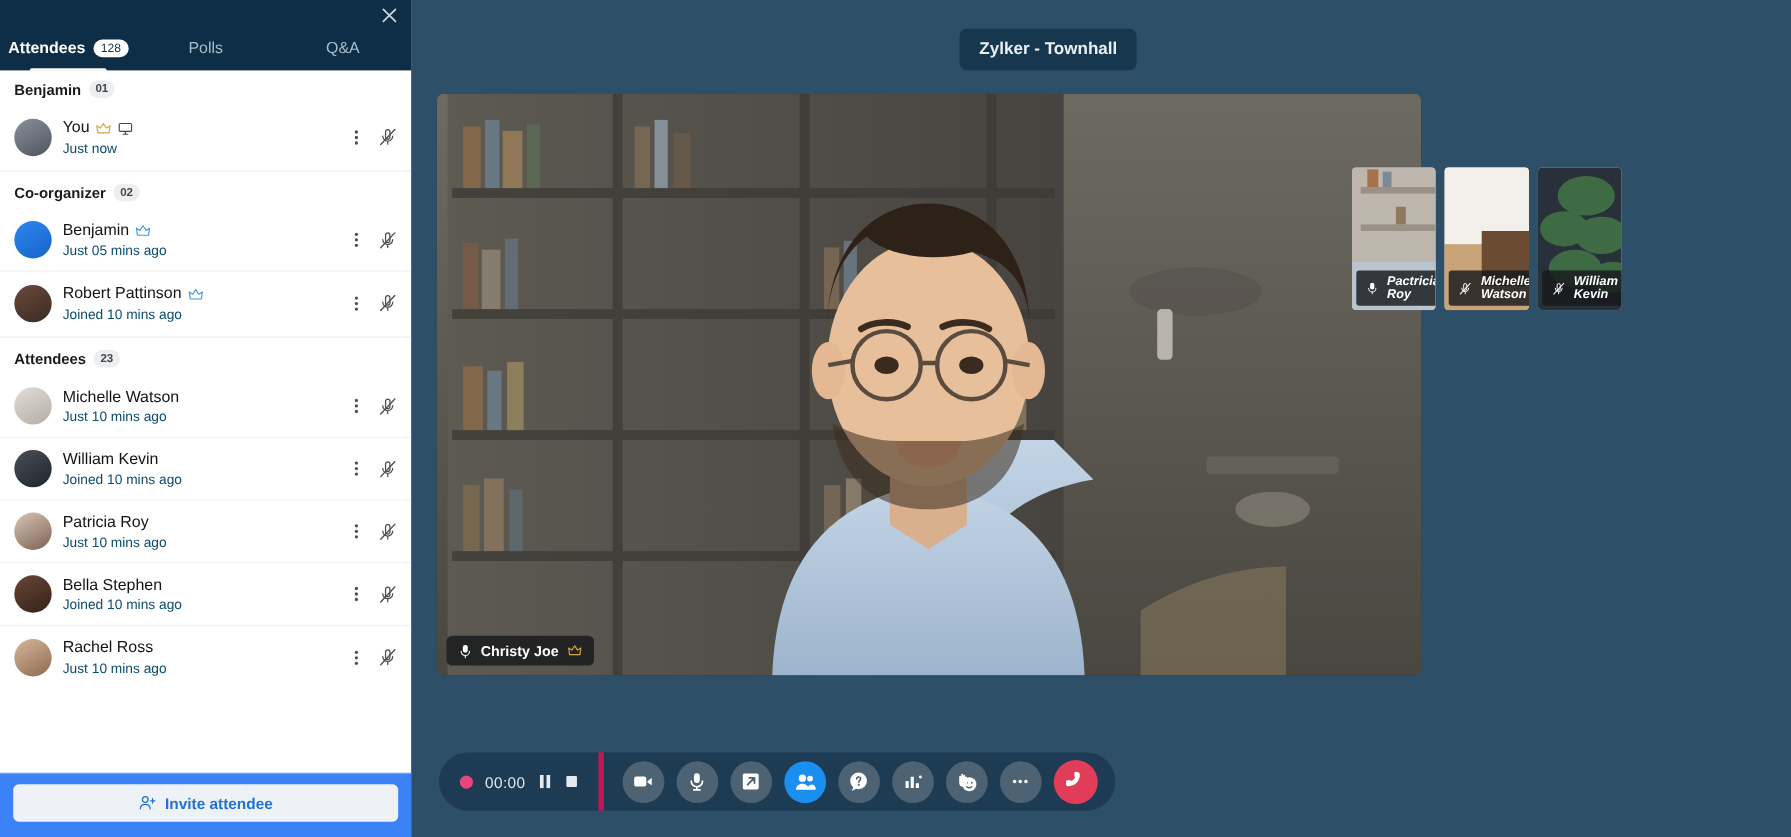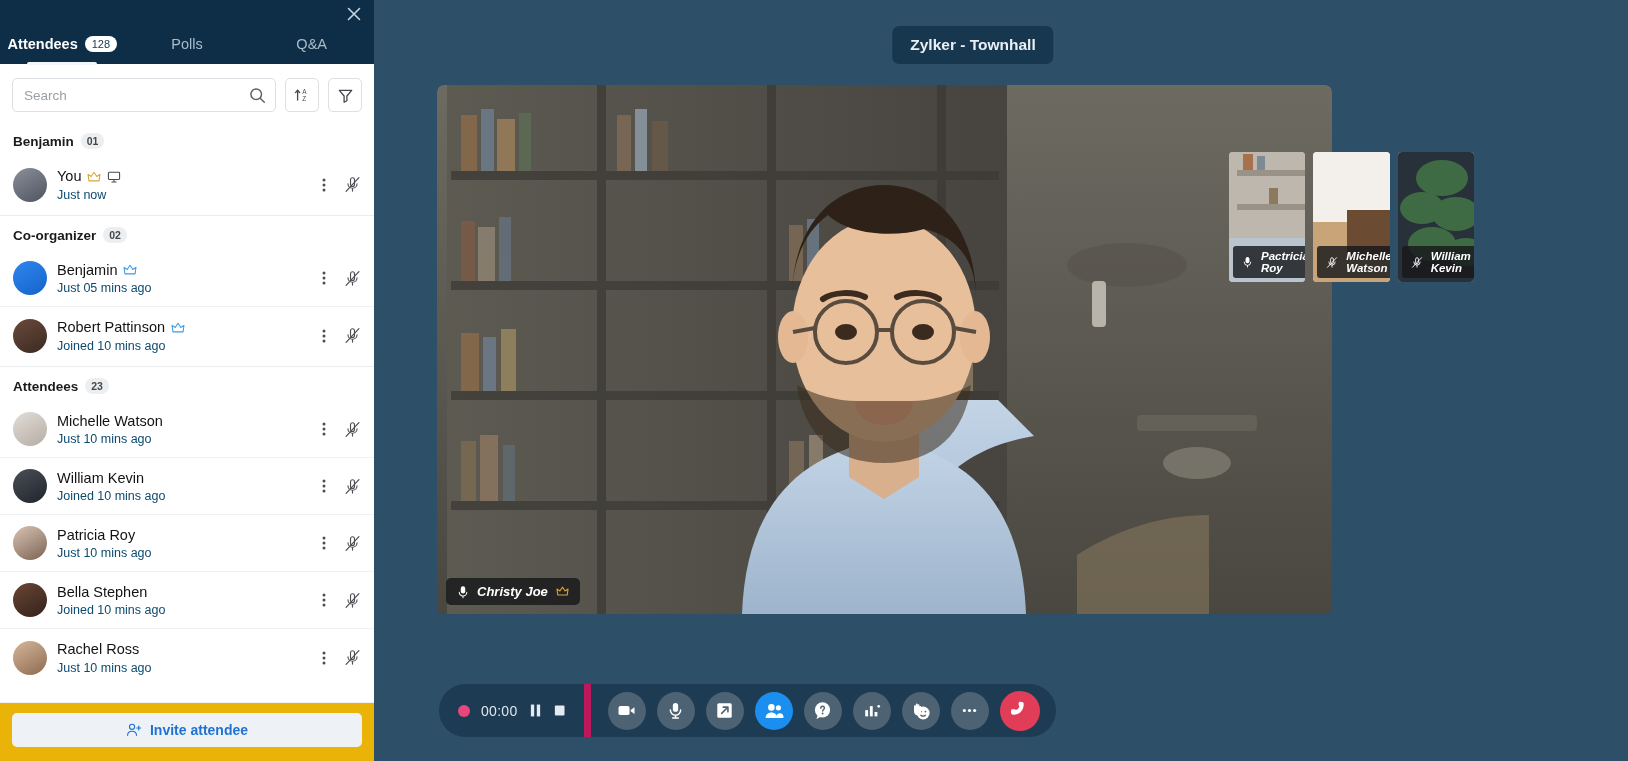--- a/index.html
+++ b/index.html
@@ -2,21 +2,21 @@
 <html><head>
 <meta charset="utf-8">
 <style>
   * { box-sizing: border-box; margin: 0; padding: 0; }
   html, body {
     width: 1628px; height: 761px;
     font-family: "Liberation Sans", sans-serif;
     overflow: hidden;
     background: #2d5068;
   }
-  .app { position: relative; width: 1532px; height: 761px; display: flex; gap: 40px; }
+  .app { position: relative; width: 1532px; height: 761px; display: flex; }
 
   
   .sidebar {
     width: 374px; height: 761px;
     background: #ffffff;
     display: flex; flex-direction: column;
     position: relative; flex: 0 0 374px;
   }
   .sb-header {
     background: #0e2e47;
@@ -102,21 +102,21 @@
     display: flex; align-items: center; gap: 6px;
     line-height: 1.25; white-space: nowrap;
   }
   .p-sub { font-size: 12.5px; color: #0c4a6e; margin-top: 2px; }
   .p-actions { display: flex; align-items: center; gap: 18px; color: #4a4e52; }
   .dots { cursor: pointer; display: flex; }
   .mic-off { cursor: pointer; display: flex; }
 
   .sb-footer {
     flex: 0 0 auto; padding: 10px 12px 14px 12px;
-    background: #eab308;
+    background: #3b82f6;
     border-top: 1px solid #f0f1f3;
   }
   .invite-btn {
     width: 100%; height: 34px;
     background: #eef2f7; border: 0; border-radius: 5px;
     color: #1f72d0; font-size: 14px; font-weight: 600;
     display: flex; align-items: center; justify-content: center; gap: 8px;
     cursor: pointer; font-family: "Liberation Sans", sans-serif;
   }
 
@@ -131,21 +131,20 @@
     background: #17374e; color: #e9eff4;
     font-size: 15.5px; font-weight: 600;
     padding: 10px 18px; border-radius: 7px;
     white-space: nowrap;
   }
   .main-video {
     position: absolute; left: 23px; top: 85px;
     width: 895px; height: 529px;
     border-radius: 7px; overflow: hidden;
     background: #3a3a38;
-    font-style: italic;
   }
   .vid-label {
     position: absolute; left: 9px; bottom: 9px;
     background: rgba(23,25,27,.82); color: #fff;
     font-size: 13px; font-weight: 600;
     border-radius: 5px; padding: 6px 11px;
     display: flex; align-items: center; gap: 8px;
   }
   .thumbs {
     position: absolute; right: 58px; top: 152px;
@@ -161,21 +160,21 @@
   
   .toolbar {
     position: absolute; left: 25px; bottom: 24px;
     height: 53px; display: flex; align-items: center;
     background: #1d3b52; border-radius: 27px;
     padding: 0 7px 0 0;
   }
   .rec-group {
     display: flex; align-items: center; gap: 11px;
     padding: 0 18px 0 19px; height: 53px;
-    border-right: 7px solid #be185d;
+    border-right: 5px solid #be185d;
   }
   .rec-dot { width: 12px; height: 12px; border-radius: 50%; background: #e8467c; }
   .rec-time { color: #dfe7ed; font-size: 14px; font-weight: 500; letter-spacing: .3px; }
   .rec-ctl { color: #e4eaef; display: flex; cursor: pointer; }
   .ctl-group { display: flex; align-items: center; gap: 11px; padding: 0 9px 0 17px; }
   .cbtn {
     width: 38px; height: 38px; border-radius: 50%;
     background: #4d6272; color: #ffffff;
     display: flex; align-items: center; justify-content: center;
     cursor: pointer; border: 0;
@@ -203,43 +202,20 @@
         </div>
         <div class="tab">
           <span>Polls</span>
         </div>
         <div class="tab">
           <span>Q&amp;A</span>
         </div>
       </div>
     </div>
 
-    <div class="sb-search-row">
-      <div class="search-wrap">
-        <input type="text" placeholder="Search" style="">
-        <span class="search-ic">
-          <svg width="17" height="17" viewBox="0 0 17 17">
-              <circle cx="7.2" cy="7.2" r="5.3" stroke="currentColor" stroke-width="1.5" fill="none"></circle>
-              <path d="M11.2 11.2 15.3 15.3" stroke="currentColor" stroke-width="1.5" stroke-linecap="round"></path>
-            </svg>
-        </span>
-      </div>
-      <div class="icon-btn">
-        <svg width="18" height="18" viewBox="0 0 18 18">
-            <path d="M4.6 14V4.3M4.6 4.3 2.5 6.6M4.6 4.3 6.7 6.6" stroke="currentColor" stroke-width="1.3" fill="none" stroke-linecap="round" stroke-linejoin="round"></path>
-            <text x="9.2" y="8.4" font-size="6.4" fill="currentColor" font-family="Liberation Sans, sans-serif">A</text>
-            <text x="9.2" y="15.2" font-size="6.4" fill="currentColor" font-family="Liberation Sans, sans-serif">Z</text>
-          </svg>
-      </div>
-      <div class="icon-btn">
-        <svg width="17" height="17" viewBox="0 0 17 17">
-            <path d="M2.3 3.4h12.4l-4.8 5.6v4.8l-2.8 1.5V9z" stroke="currentColor" stroke-width="1.3" fill="none" stroke-linejoin="round"></path>
-          </svg>
-      </div>
-    </div>
 
     <div class="sb-list">
 
       <div class="group-head">
         <span class="group-title">Benjamin</span>
         <span class="group-count">01</span>
       </div>
       <div class="p-row noline">
         <div class="avatar" style="background:linear-gradient(150deg,#8b9099,#4d5560)"></div>
         <div class="p-mid">

